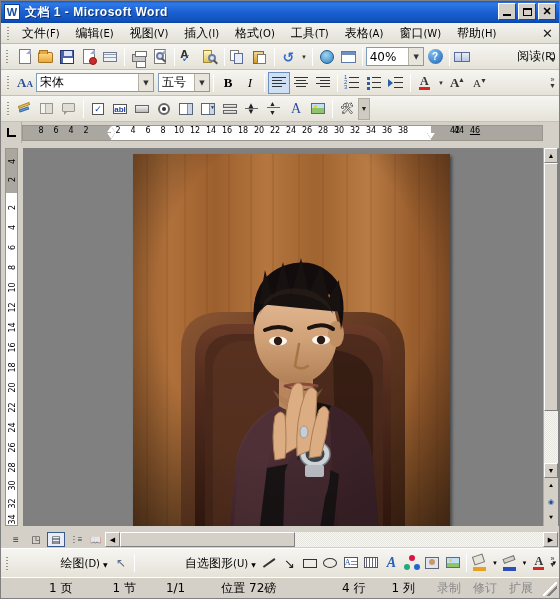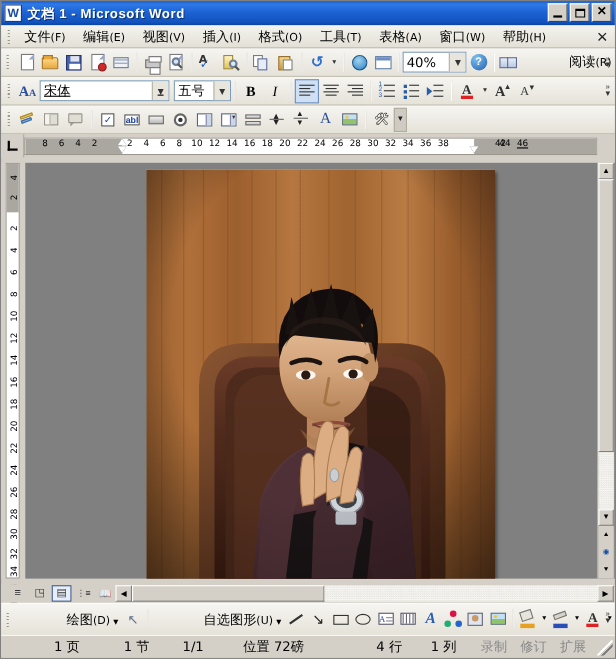--- a/index.html
+++ b/index.html
@@ -162,21 +162,21 @@
     padding-left: 3px;
     position: relative;
   }
   .combo .cv { flex: 1; white-space: nowrap; overflow: hidden; }
   .combo .arrow {
     width: 15px; height: 17px; background: #e8e5dc;
     border-left: 1px solid #b5b1a5;
     display:flex;align-items:center;justify-content:center;
     font-size:7px; color:#333;
   }
-  .font-combo { width: 118px; text-decoration: underline; }
+  .font-combo { width: 118px; }
   .size-combo { width: 52px; }
   .zoom-combo { width: 60px; }
 
   
   .ruler-row { height: 21px; background: #d4d0c8; display: flex; align-items: stretch; position: relative; }
   .tabsel {
     width: 21px; min-width:21px; background:#d4d0c8;
     display:flex;align-items:center;justify-content:center;
     border-right:1px solid #b0aca0;
   }

